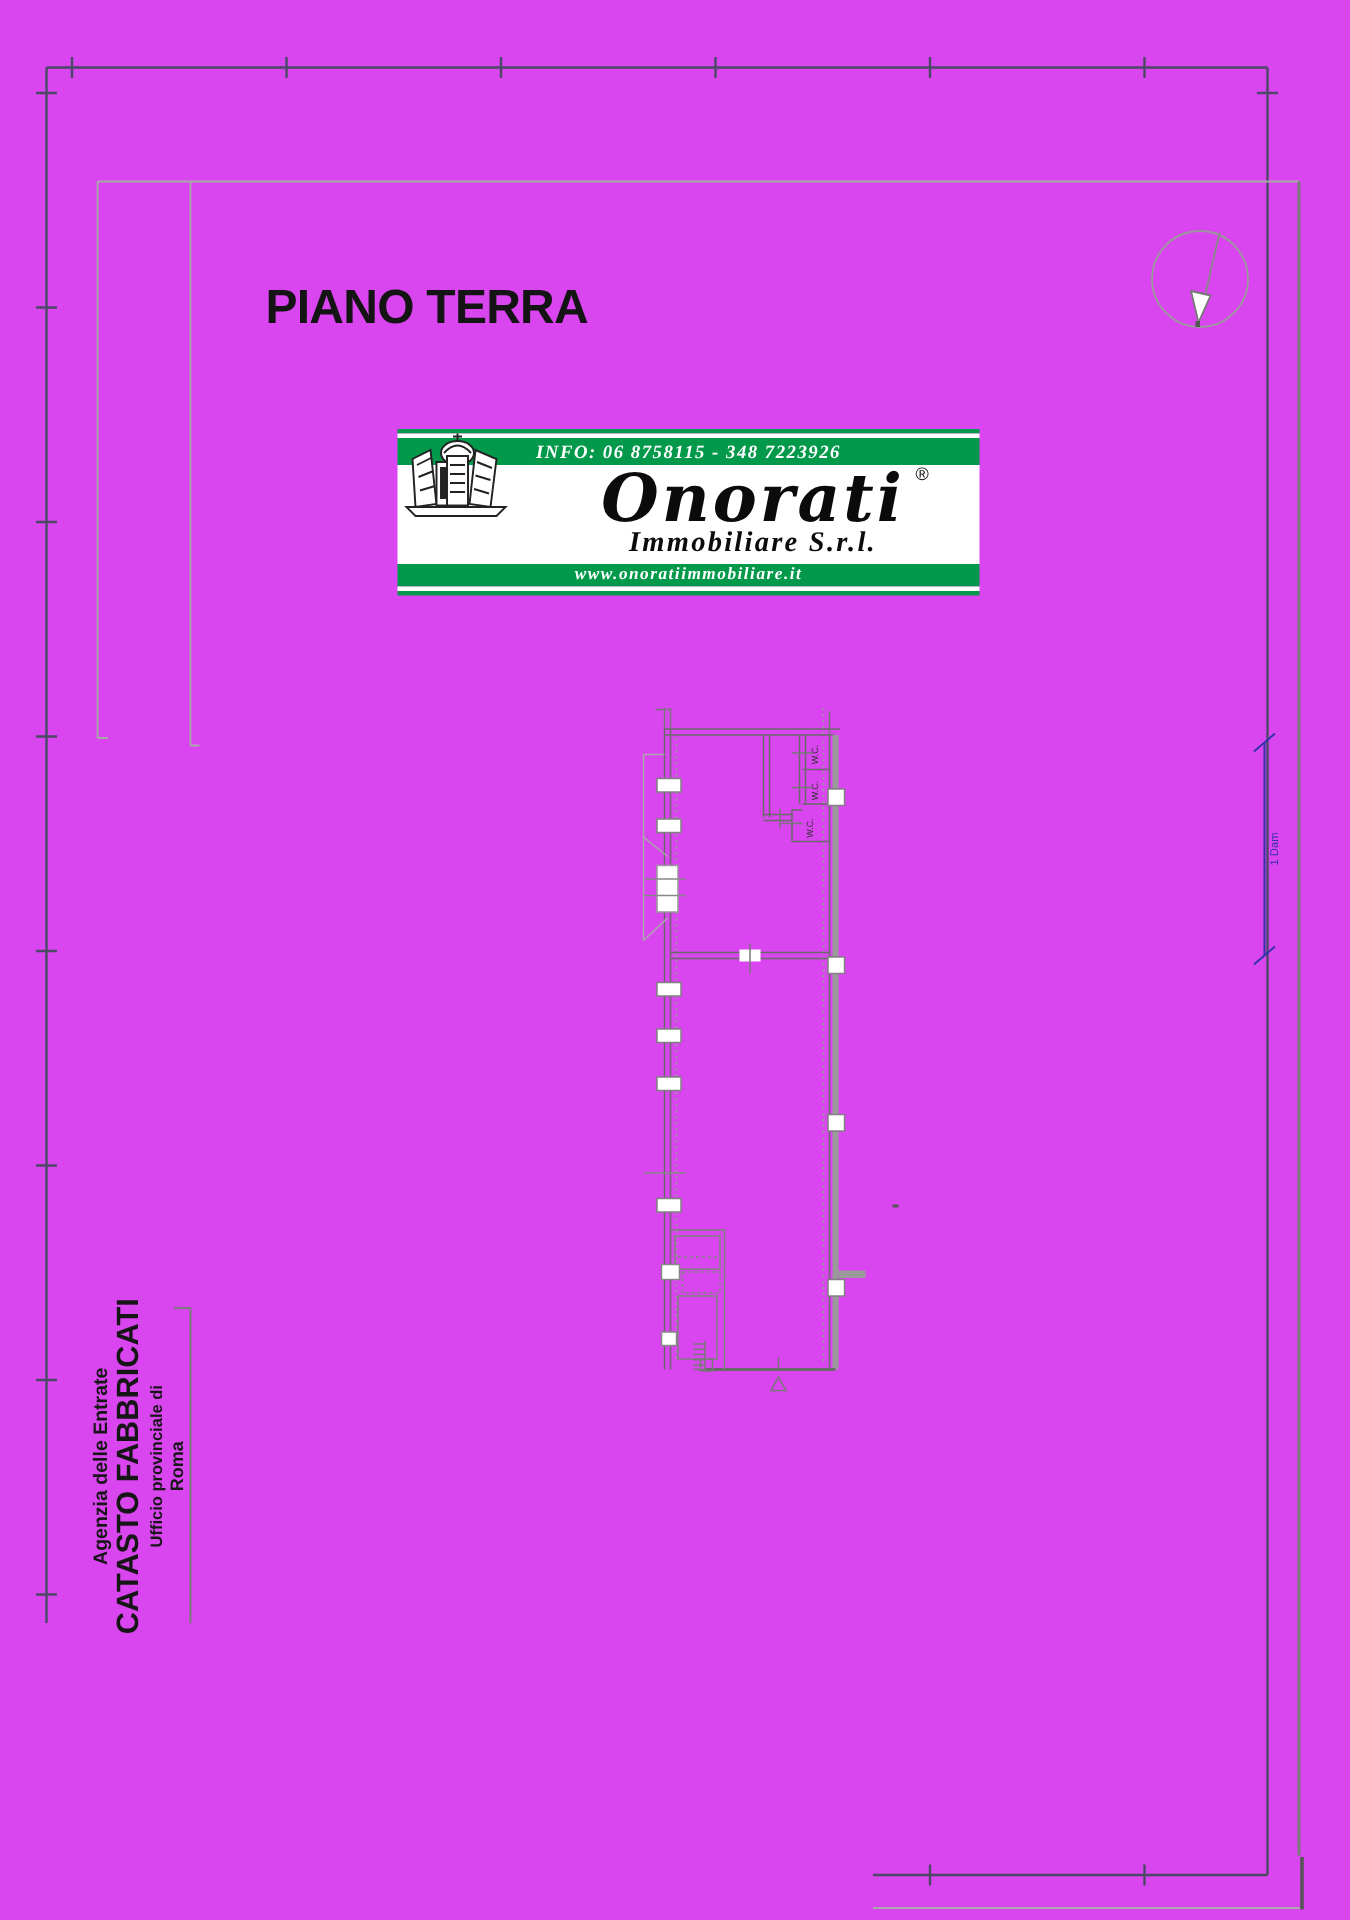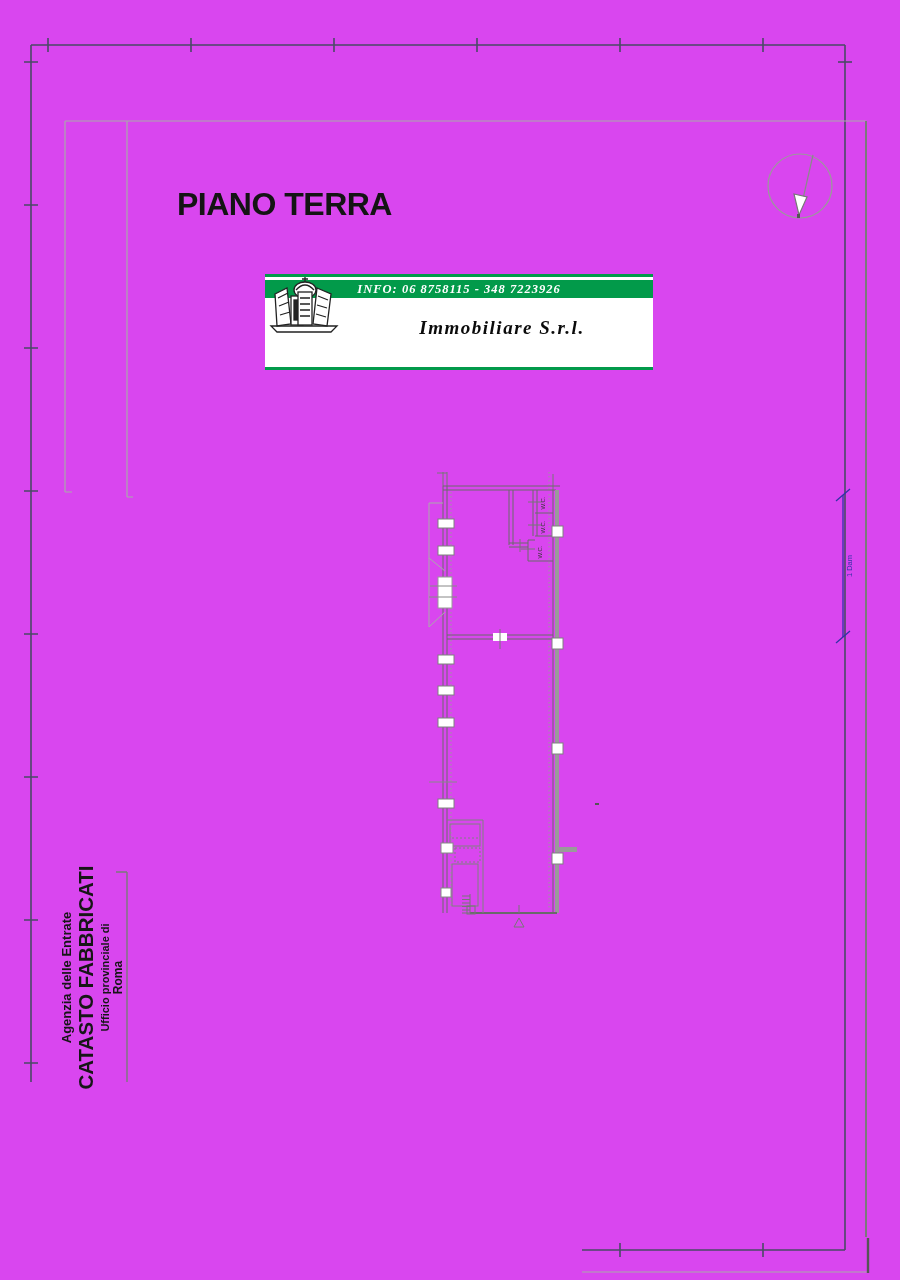--- a/index.html
+++ b/index.html
@@ -8,21 +8,21 @@
   svg{position:absolute;left:0;top:0;}
 
   
   .floor-title{
     position:absolute;left:177px;top:186px;
     font-family:"Liberation Sans",sans-serif;
     font-size:32px;font-weight:bold;letter-spacing:-0.5px;color:#141414;
   }
 
   
-  .banner{position:absolute;left:265px;top:274px;width:388px;}
+  .banner{position:absolute;left:265px;top:286px;width:388px;}
   .banner .hairline{height:3px;background:var(--green);}
   .banner .gap{height:3px;background:#ffffff;}
   .banner .bar{
     background:var(--green);color:#ffffff;text-align:center;
     font-family:"Liberation Serif",serif;font-style:italic;font-weight:bold;
   }
   .banner .bar.info{height:18px;line-height:18px;font-size:12.5px;letter-spacing:1px;}
   .banner .bar.web{height:15px;line-height:15px;font-size:11.5px;letter-spacing:1px;}
   .banner .middle{
     height:66px;background:#ffffff;display:flex;flex-direction:row;align-items:center;
@@ -211,23 +211,28 @@
           <polygon points="52,14 66,20 62,52 48,50" fill="#ffffff"></polygon>
           <path d="M53,22 L63,26 M52,31 L62,34 M51,40 L61,43"></path>
           <ellipse cx="40" cy="16" rx="11" ry="8" fill="#ffffff"></ellipse>
           <path d="M31,16 Q40,6 49,16" fill="#ffffff"></path>
           <path d="M40,3 V8 M37,5 H43"></path>
           <rect x="33" y="18" width="14" height="33" fill="#ffffff"></rect>
           <path d="M35,24 H45 M35,30 H45 M35,36 H45 M35,42 H45"></path>
         </svg>
       </div>
       <div class="brand-col">
+        <span class="brand-line">
+          <span class="brand-name">Onorati</span>
+          <span class="brand-reg">®</span>
+        </span>
         <span class="brand-subtitle">Immobiliare S.r.l.</span>
       </div>
     </div>
+    <div class="bar web">www.onoratiimmobiliare.it</div>
     <div class="gap"></div>
     <div class="hairline"></div>
   </div>
 
   <div class="stamp">
     <div class="s1">Agenzia delle Entrate</div>
     <div class="s2">CATASTO FABBRICATI</div>
     <div class="s3">Ufficio provinciale di</div>
     <div class="s4">Roma</div>
   </div>

